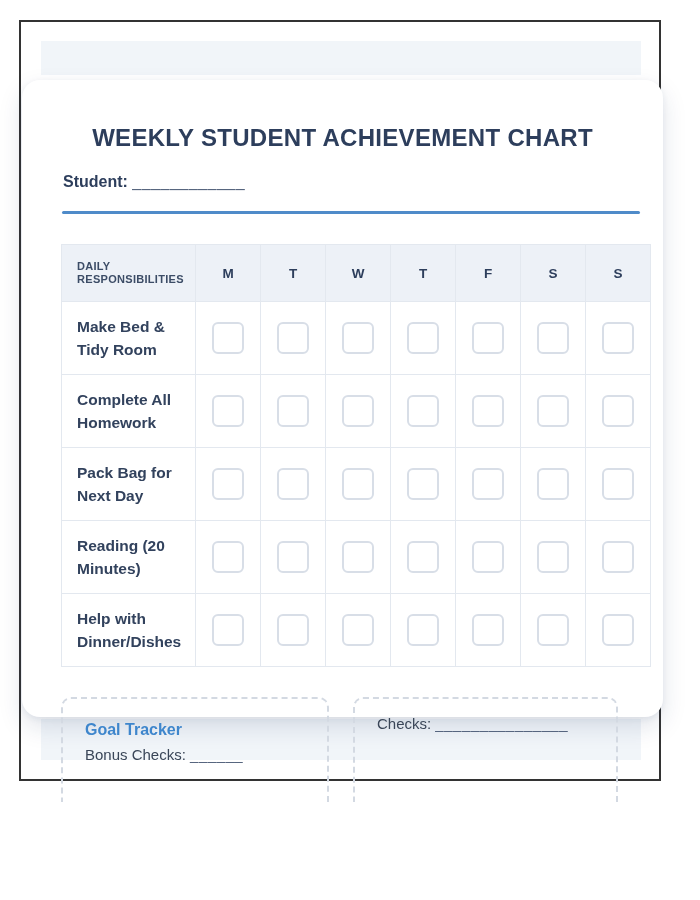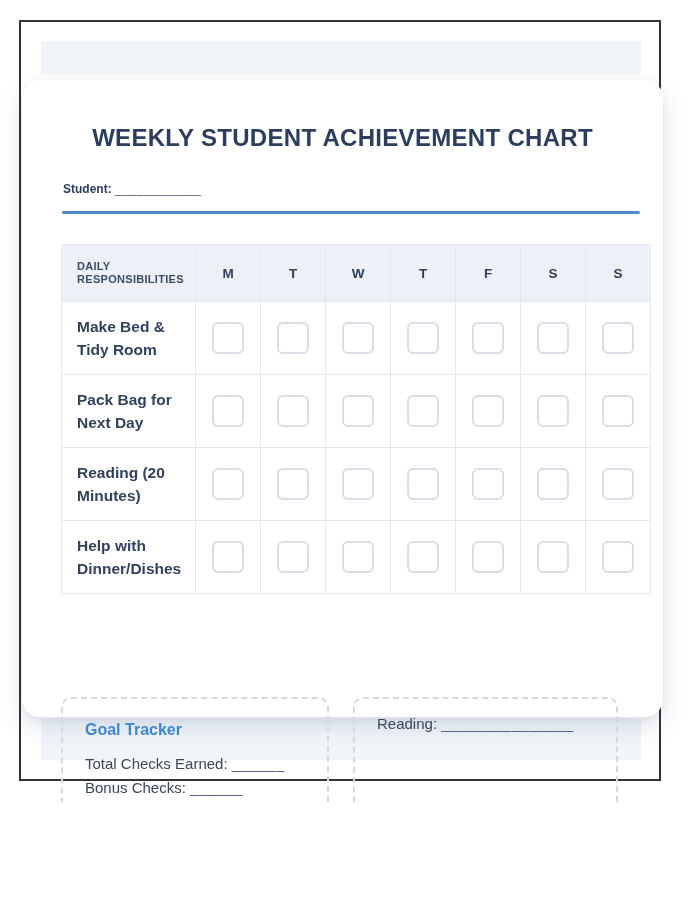--- a/index.html
+++ b/index.html
@@ -27,22 +27,22 @@
   .band{position:absolute;left:41px;width:600px;background:var(--band);z-index:1;}
   .band-top{top:41px;height:34px;}
   .band-bottom{top:719px;height:41px;}
 
   
   .card{position:absolute;left:22px;top:80px;width:641px;height:637px;background:#ffffff;
     border-radius:18px;z-index:2;
     box-shadow:0 10px 24px rgba(25,50,95,0.13),0 2px 6px rgba(25,50,95,0.07);}
   .title{position:absolute;top:44px;left:0;width:100%;text-align:center;
     font-size:24px;font-weight:700;letter-spacing:0.3px;color:var(--navy_text);}
-  .fill-row{position:absolute;top:102px;left:41px;right:43px;display:flex;
-    font-size:12px;font-weight:600;color:var(--navy_text);}
+  .fill-row{position:absolute;top:93px;left:41px;right:43px;display:flex;
+    font-size:16px;font-weight:600;color:var(--navy_text);}
   .fill-row .blank{font-weight:400;color:var(--blank_text);letter-spacing:0.5px;}
   .divider{position:absolute;top:131px;left:40px;width:578px;height:3px;
     background:var(--divider_blue);border-radius:2px;}
 
   
   table.resp{position:absolute;left:39px;top:164px;width:589px;border-collapse:collapse;
     table-layout:fixed;}
   table.resp th,table.resp td{border:1px solid var(--cell_border);}
   table.resp thead th{background:var(--table_header_bg);height:57px;}
   th.resp-head{font-size:11px;font-weight:700;color:#3c4c66;letter-spacing:0.3px;
@@ -128,20 +128,44 @@
                 <div class="checkbox"></div>
               </td>
               <td class="check-cell">
                 <div class="checkbox"></div>
               </td>
               <td class="check-cell">
                 <div class="checkbox"></div>
               </td>
             </tr>
             <tr>
+              <td class="task-cell">Complete All Homework</td>
+              <td class="check-cell">
+                <div class="checkbox"></div>
+              </td>
+              <td class="check-cell">
+                <div class="checkbox"></div>
+              </td>
+              <td class="check-cell">
+                <div class="checkbox"></div>
+              </td>
+              <td class="check-cell">
+                <div class="checkbox"></div>
+              </td>
+              <td class="check-cell">
+                <div class="checkbox"></div>
+              </td>
+              <td class="check-cell">
+                <div class="checkbox"></div>
+              </td>
+              <td class="check-cell">
+                <div class="checkbox"></div>
+              </td>
+            </tr>
+            <tr>
               <td class="task-cell">Pack Bag for Next Day</td>
               <td class="check-cell">
                 <div class="checkbox"></div>
               </td>
               <td class="check-cell">
                 <div class="checkbox"></div>
               </td>
               <td class="check-cell">
                 <div class="checkbox"></div>
               </td>
@@ -205,31 +229,27 @@
               <td class="check-cell">
                 <div class="checkbox"></div>
               </td>
             </tr>
           </tbody>
       </table>
     </div>
 
     <div class="dash-box left">
       <div class="box-heading">Goal Tracker</div>
-      <div class="box-line">
-        <span>Total Checks Earned:</span>
-        <span class="blank">______</span>
-      </div>
       <div class="box-line second">
         <span>Bonus Checks:</span>
         <span class="blank">______</span>
       </div>
     </div>
 
     <div class="dash-box right">
       <div class="box-line">
-        <span>Reading:</span>
+        <span>Checks:</span>
         <span class="blank">_______________</span>
       </div>
     </div>
 
   </div>
 </div>
 
 </body></html>

